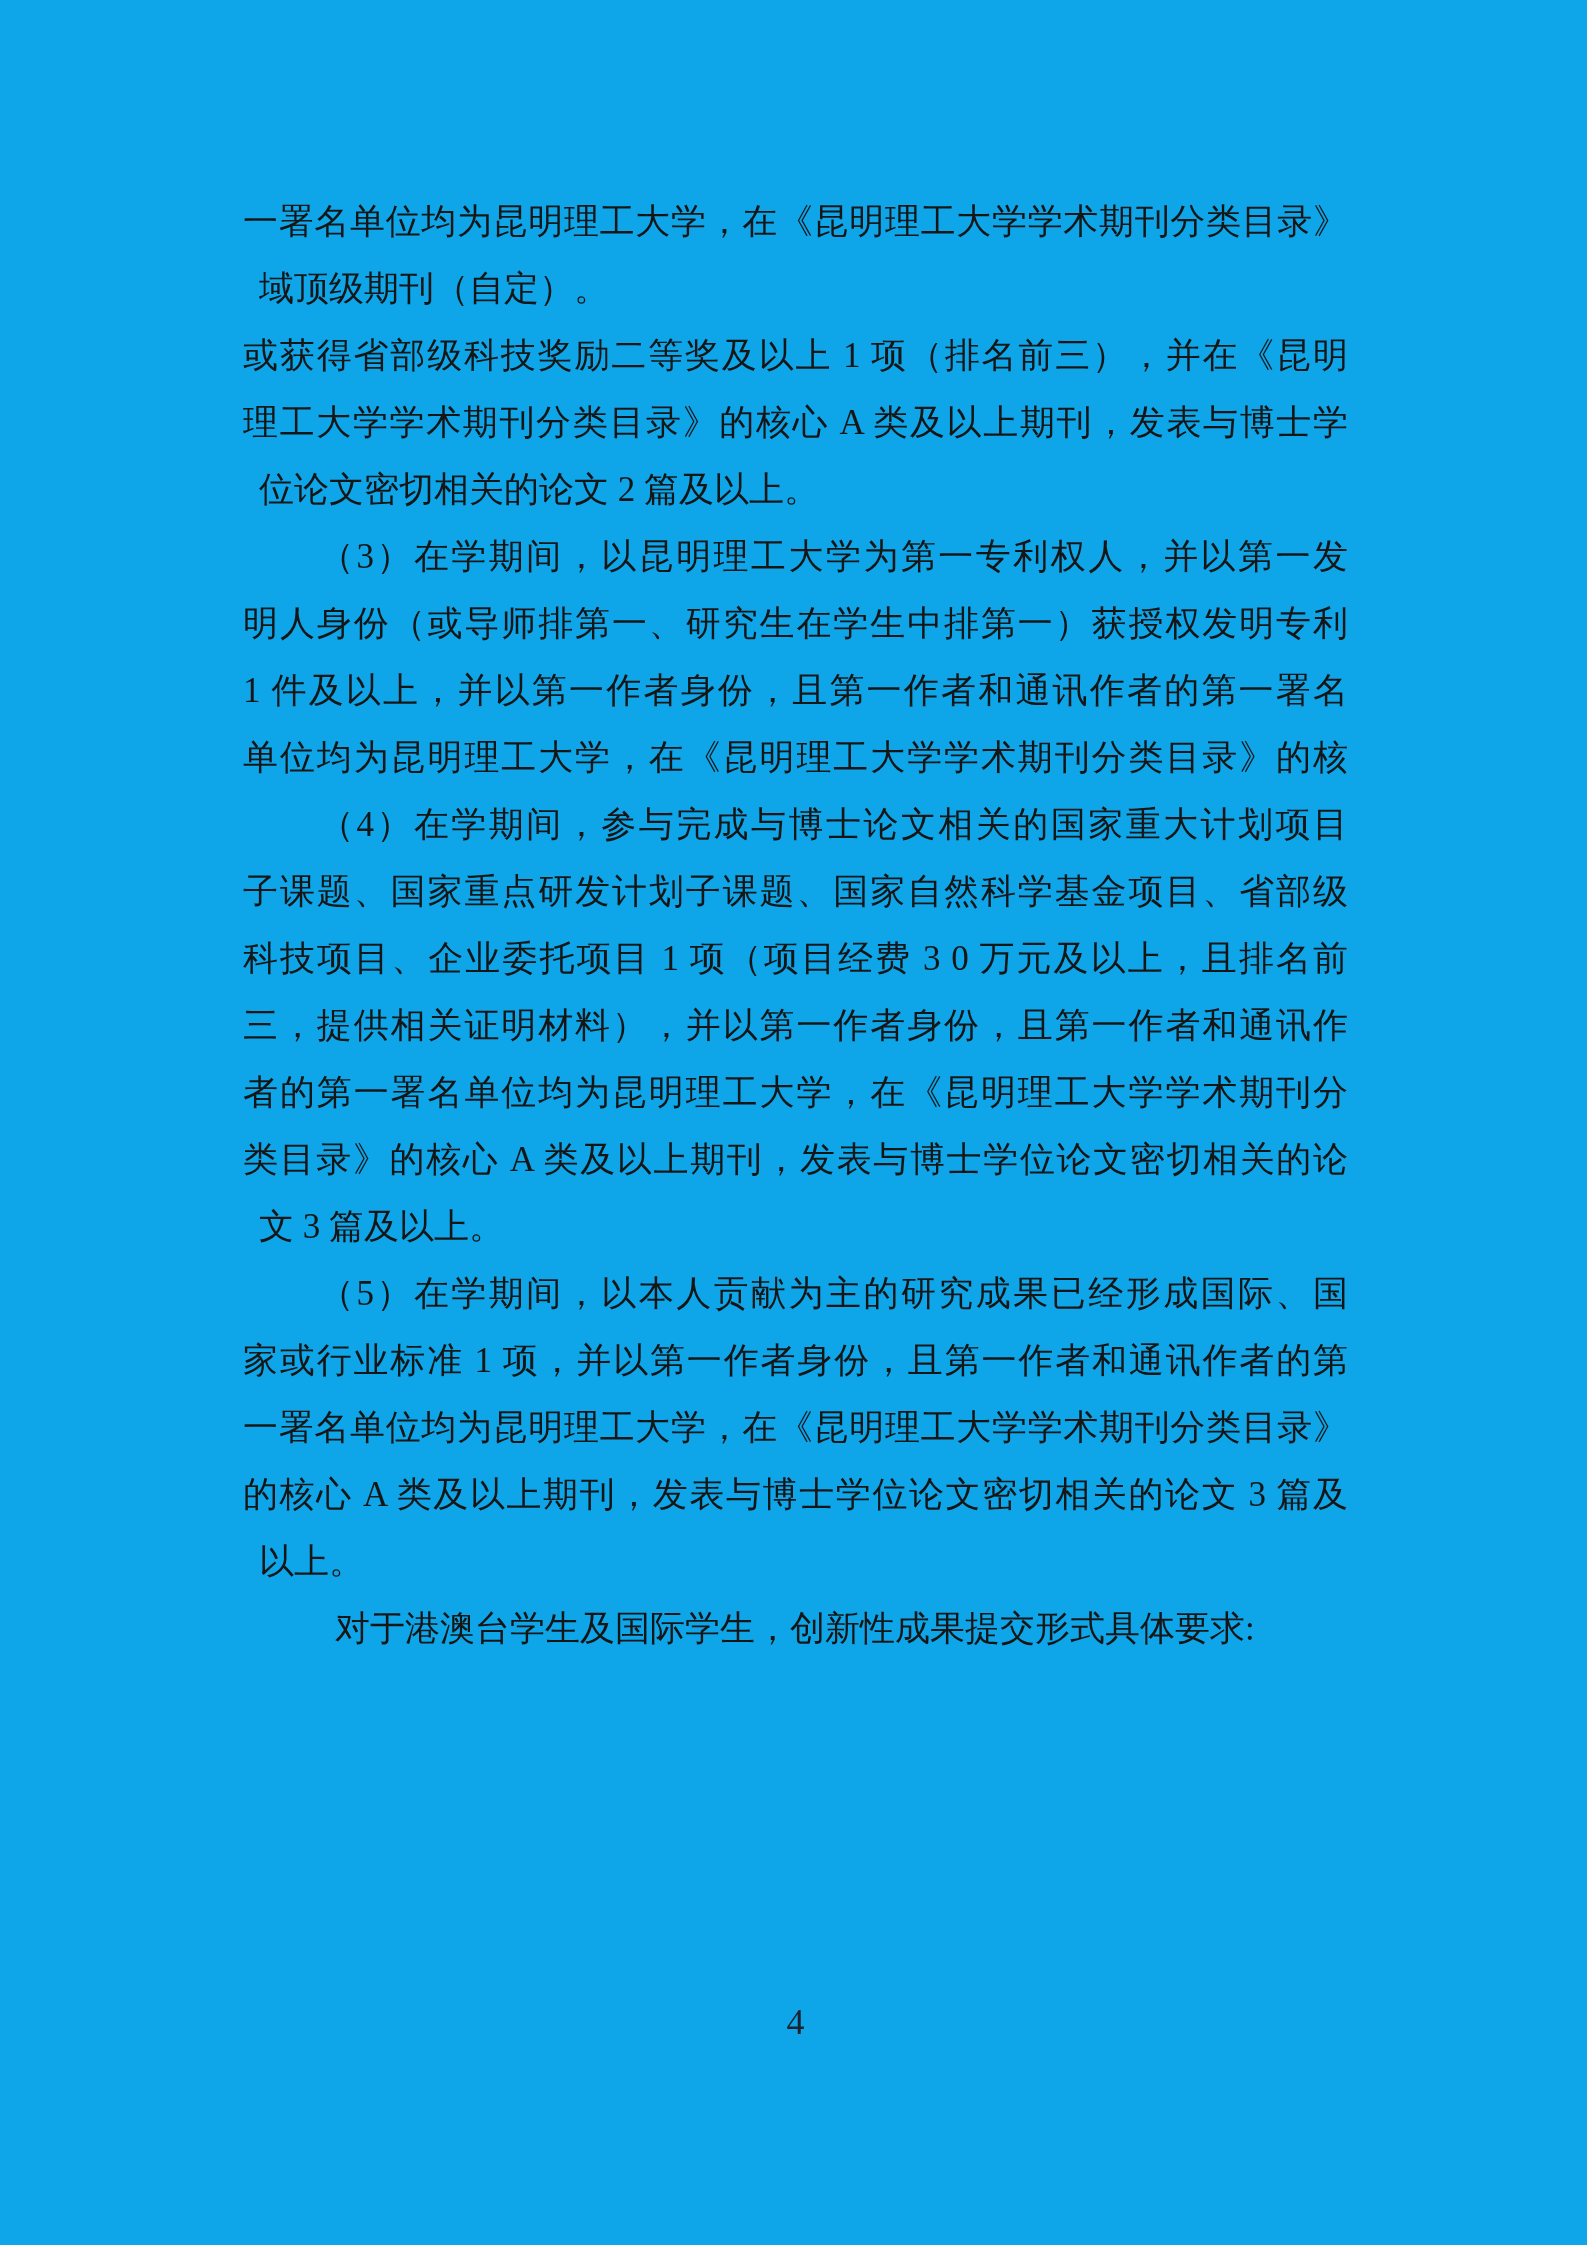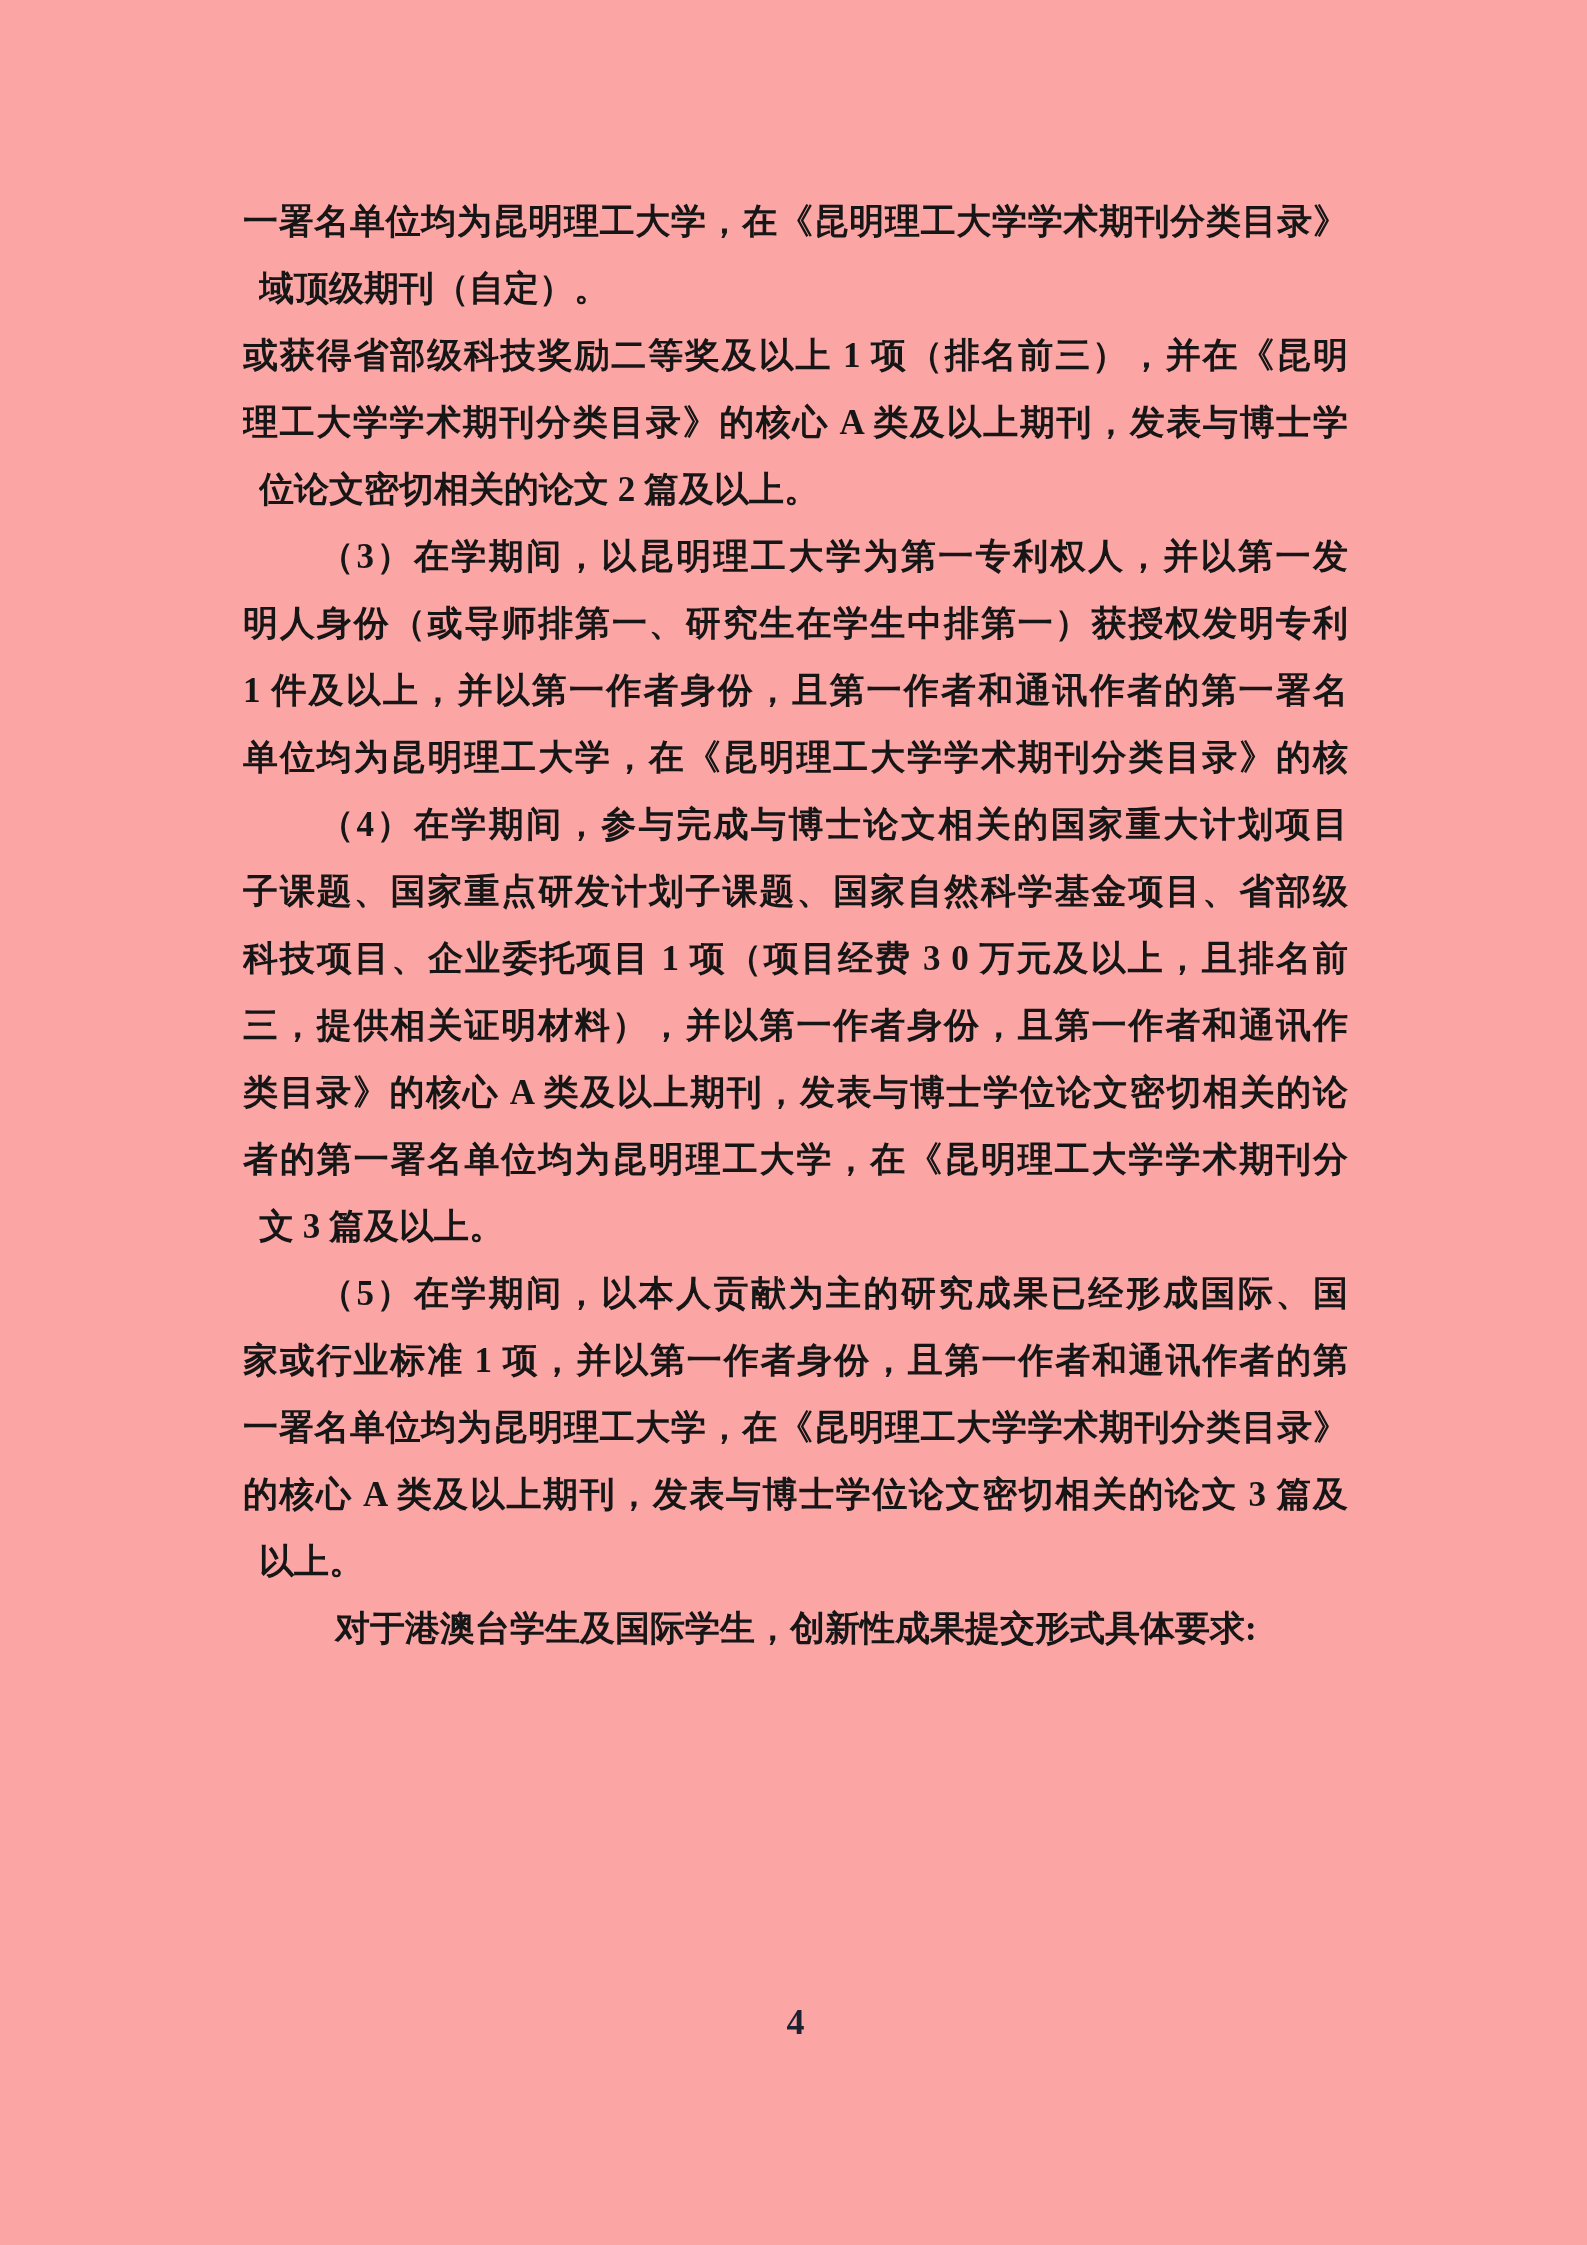--- a/index.html
+++ b/index.html
@@ -8,22 +8,21 @@
     height: 2245px;
     background: #ffffff;
     position: relative;
     overflow: hidden;
     font-family: "Liberation Serif", "DejaVu Serif", serif;
     color: #161616;
   }
   .page {
     position: absolute;
     inset: 0;
-    background: #fca5a5;
-    font-weight: bold;
+    background: #0ea5e9;
   }
   .text-block {
     position: absolute;
     left: 243px;
     top: 188px;
     width: 1105px;
   }
   .paragraph { margin: 0; padding: 0; }
   .line {
     height: 67px;
@@ -70,22 +69,22 @@
       <div class="line">明人身份（或导师排第一、研究生在学生中排第一）获授权发明专利</div>
       <div class="line">1 件及以上，并以第一作者身份，且第一作者和通讯作者的第一署名</div>
       <div class="line">单位均为昆明理工大学，在《昆明理工大学学术期刊分类目录》的核</div>
     </div>
 
     <div class="paragraph">
       <div class="line start">（4）在学期间，参与完成与博士论文相关的国家重大计划项目</div>
       <div class="line">子课题、国家重点研发计划子课题、国家自然科学基金项目、省部级</div>
       <div class="line">科技项目、企业委托项目 1 项（项目经费 3 0 万元及以上，且排名前</div>
       <div class="line">三，提供相关证明材料），并以第一作者身份，且第一作者和通讯作</div>
+      <div class="line">者的第一署名单位均为昆明理工大学，在《昆明理工大学学术期刊分</div>
       <div class="line">类目录》的核心 A 类及以上期刊，发表与博士学位论文密切相关的论</div>
-      <div class="line">者的第一署名单位均为昆明理工大学，在《昆明理工大学学术期刊分</div>
       <div class="line end">文 3 篇及以上。</div>
     </div>
 
     <div class="paragraph">
       <div class="line start">（5）在学期间，以本人贡献为主的研究成果已经形成国际、国</div>
       <div class="line">家或行业标准 1 项，并以第一作者身份，且第一作者和通讯作者的第</div>
       <div class="line">一署名单位均为昆明理工大学，在《昆明理工大学学术期刊分类目录》</div>
       <div class="line">的核心 A 类及以上期刊，发表与博士学位论文密切相关的论文 3 篇及</div>
       <div class="line end">以上。</div>
     </div>

